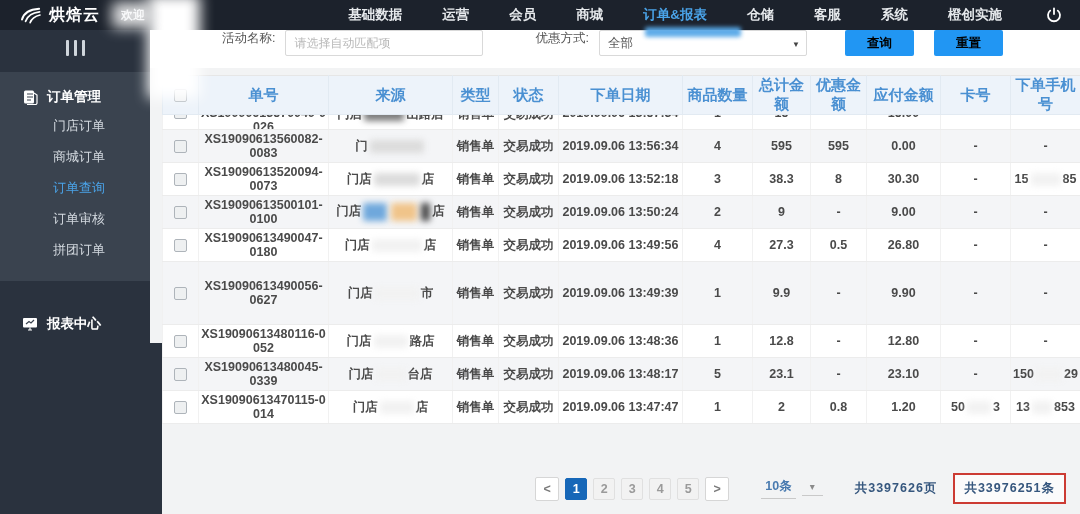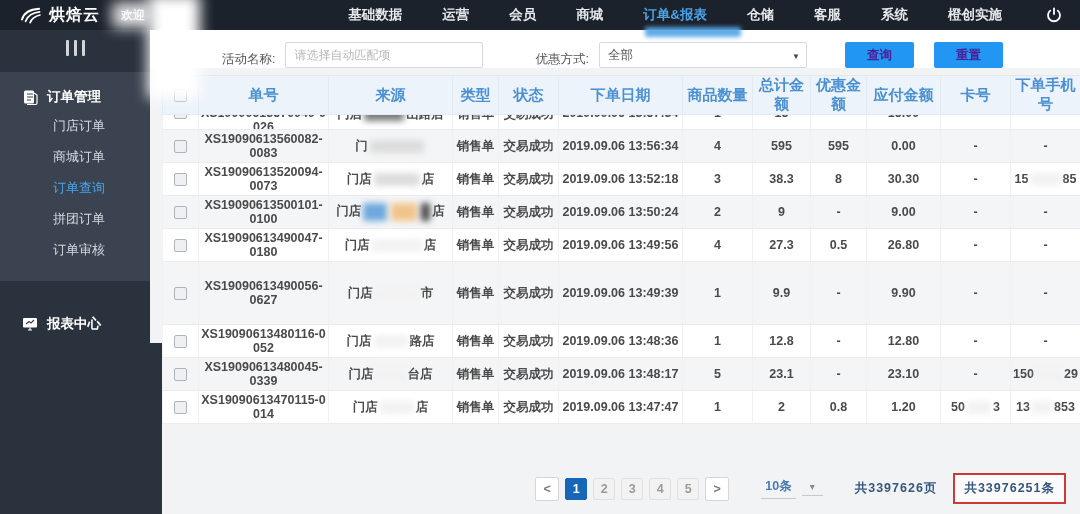--- a/index.html
+++ b/index.html
@@ -24,28 +24,28 @@
   .side-group { background:#3a434f; margin-top:16px; padding:12px 0 16px 0; }
   .group-title { display:flex; align-items:center; gap:9px; padding-left:22px; color:#ffffff; font-size:13.5px; font-weight:700; height:26px; }
   .group-title svg { width:16px; height:16px; flex:0 0 auto; }
   .side-item { padding-left:53px; color:#d4dae0; font-size:13px; font-weight:400; height:31px; line-height:31px; cursor:pointer; }
   .side-item.active { color:#4aa3e8; }
   .side-group2 { margin-top:30px; background:transparent; padding:0; }
   .strip-dark { position:absolute; left:145px; top:343px; width:17px; height:171px; background:#2a323e; z-index:3; }
 
   
   .content { position:absolute; left:150px; top:30px; width:930px; height:484px; background:#f2f3f4; }
-  .filterbar { background:#ffffff; height:38px; display:flex; align-items:flex-end; font-size:12.5px; color:#555; }
+  .filterbar { background:#ffffff; height:38px; display:flex; align-items:flex-start; font-size:12.5px; color:#555; }
   .f-label { margin-left:72px; color:#555; }
   .f-input { margin-left:10px; width:198px; height:26px; border:1px solid #d9d9d9; border-radius:2px; padding:0 8px; font-size:12px; color:#333; background:#fff; }
   .f-input::placeholder { color:#b8b8b8; }
   .f-label2 { margin-left:52px; }
   .f-select { position:relative; margin-left:10px; width:208px; height:26px; border:1px solid #d9d9d9; border-radius:2px; background:#fff; display:flex; align-items:center; padding:4px 8px; color:#555; cursor:pointer; }
   .f-select .arrow { position:absolute; right:6px; top:9px; font-size:8px; color:#444; }
-  .btn { height:26px; border:none; border-radius:2px; background:#2196f3; color:#4c1d95; font-size:12.5px; font-weight:700; padding:0 22px; cursor:pointer; }
+  .btn { height:26px; border:none; border-radius:2px; background:#2196f3; color:#000000; font-size:12.5px; font-weight:700; padding:0 22px; cursor:pointer; }
   .btn-search { margin-left:38px; }
   .btn-reset { margin-left:20px; }
 
   
   .table-wrap { margin:7px 0 0 12px; width:918px; background:#fff; }
   table { border-collapse:collapse; table-layout:fixed; width:918px; }
   col.w-cb{width:36px} col.w-order{width:130px} col.w-src{width:124px} col.w-type{width:46px}
   col.w-status{width:60px} col.w-date{width:124px} col.w-qty{width:70px} col.w-total{width:58px}
   col.w-disc{width:56px} col.w-pay{width:74px} col.w-card{width:70px} col.w-phone{width:70px}
   thead th { background:#edf3fa; color:#4a90d2; font-size:15px; font-weight:700; height:27px; border:1px solid #e2eaf2; border-top:1px solid #e6e6e6; text-align:center; }
@@ -125,22 +125,22 @@
         <svg viewBox="0 0 16 16" fill="none">
           <rect x="2" y="1.5" width="10" height="13" rx="1.5" fill="#fff"></rect>
           <path d="M5 5h6M5 8h6M5 11h4" stroke="#3a434f" stroke-width="1.1"></path>
           <path d="M12 4l3 2v8a1.5 1.5 0 0 1-1.5 1.5H5" stroke="#fff" stroke-width="1.2" fill="none"></path>
         </svg>
         <span>订单管理</span>
       </div>
       <div class="side-item">门店订单</div>
       <div class="side-item">商城订单</div>
       <div class="side-item active">订单查询</div>
+      <div class="side-item">订单审核</div>
       <div class="side-item">拼团订单</div>
-      <div class="side-item">订单审核</div>
     </div>
     <div class="side-group side-group2">
       <div class="group-title">
         <svg viewBox="0 0 16 16" fill="none">
           <rect x="1" y="2" width="14" height="9.5" rx="1" fill="#fff"></rect>
           <path d="M4 8l3-2.5 2 1.5 3-3" stroke="#3a434f" stroke-width="1.2" fill="none"></path>
           <path d="M6 14h4M8 11.5V14" stroke="#fff" stroke-width="1.2"></path>
         </svg>
         <span>报表中心</span>
       </div>

